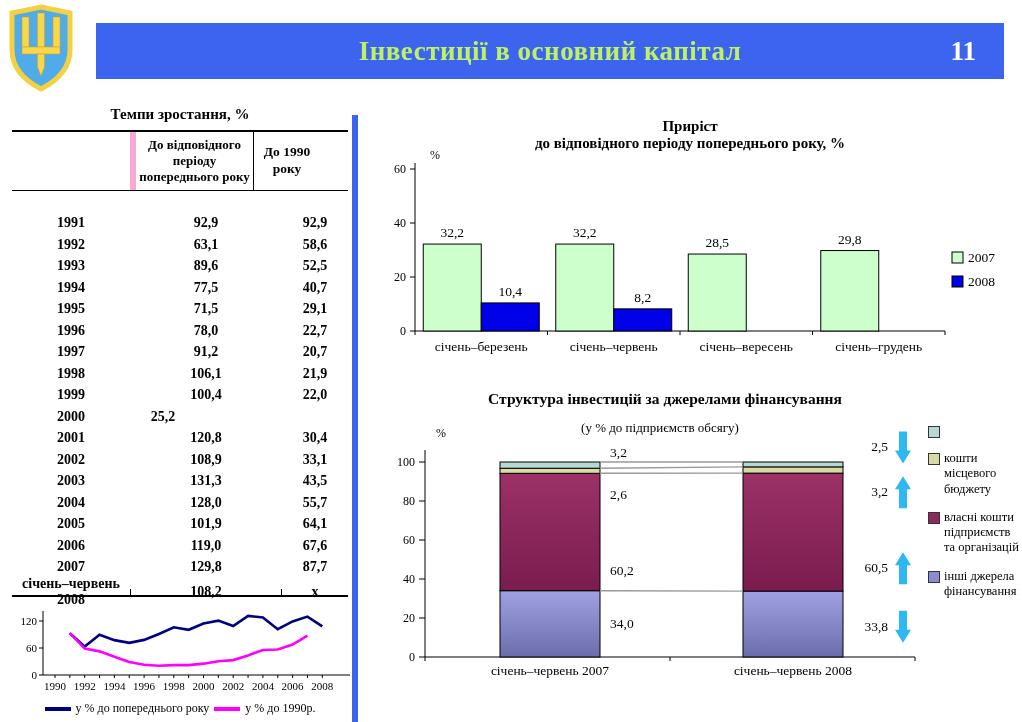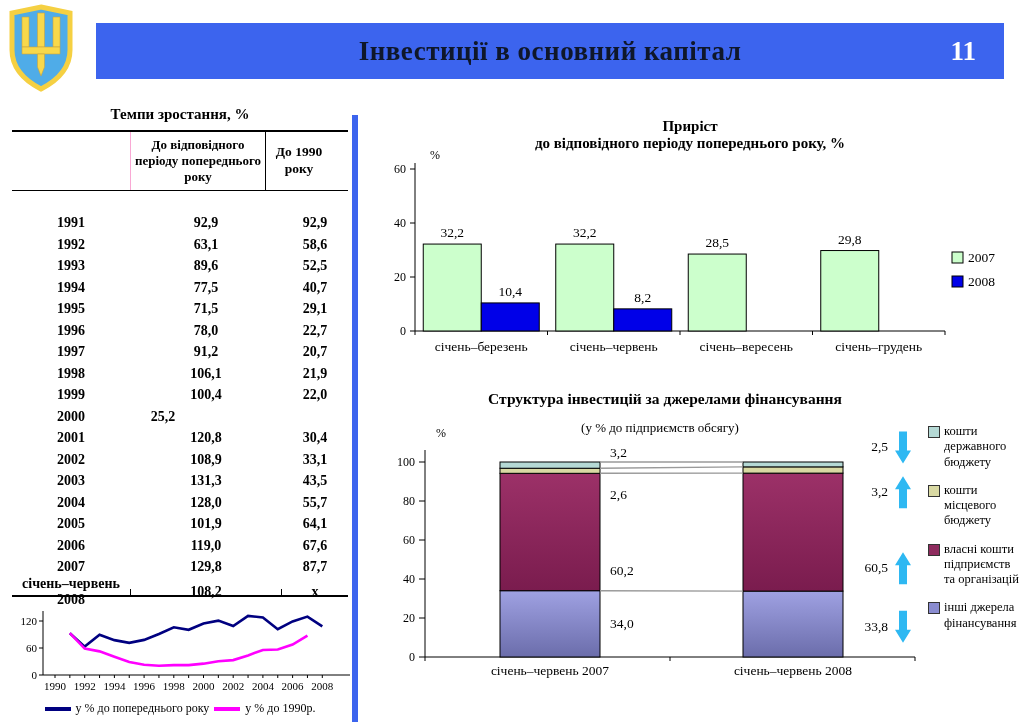--- a/index.html
+++ b/index.html
@@ -2,31 +2,31 @@
 <html><head>
 <meta charset="utf-8">
 <style>
   html,body{margin:0;padding:0;background:#fff;}
   body{width:1022px;height:722px;font-family:"Liberation Serif","DejaVu Serif",serif;color:#000;}
   .slide{position:relative;width:1022px;height:722px;overflow:hidden;background:#fff;}
   .abs{position:absolute;}
 
   
   .header{left:96px;top:23px;width:908px;height:56px;background:#3c64ee;display:flex;align-items:center;justify-content:center;}
-  .header-title{color:#0f172a;font-weight:bold;font-size:27px;letter-spacing:.5px;}
+  .header-title{color:#bef264;font-weight:bold;font-size:27px;letter-spacing:.5px;}
   .header-page{position:absolute;right:28px;top:0;height:56px;display:flex;align-items:center;color:#fff;font-weight:bold;font-size:27px;}
   .vstripe{left:352px;top:115px;width:6px;height:607px;background:#3c64ee;}
 
   
   .table-wrap{left:12px;top:106px;width:336px;}
   .table-title{text-align:center;font-weight:bold;font-size:15px;height:24px;}
   .tbl{border-top:2px solid #000;border-bottom:2px solid #000;}
   .tbl-head{display:flex;border-bottom:1px solid #000;height:58px;}
   .tbl-head .c1{width:118px;}
-  .tbl-head .c2{width:136px;border-left:1px solid #f9a8d4;border-right:1px solid #000;display:flex;align-items:center;justify-content:center;text-align:center;font-weight:bold;font-size:13px;line-height:1.25;padding:12px 2px;box-sizing:border-box;}
+  .tbl-head .c2{width:124px;border-left:6px solid #f9a8d4;border-right:1px solid #000;display:flex;align-items:center;justify-content:center;text-align:center;font-weight:bold;font-size:13px;line-height:1.25;padding:12px 2px;box-sizing:border-box;}
   .tbl-head .c3{width:66px;display:flex;align-items:center;justify-content:center;text-align:center;font-weight:bold;font-size:13.5px;line-height:1.25;}
   .trow{display:flex;height:21.5px;align-items:stretch;}
   .trow.tall{height:38px;}
   .trow .tc{display:flex;align-items:center;justify-content:center;font-weight:bold;font-size:14px;text-align:center;line-height:1.1;white-space:pre-line;margin-top:32px;}
   .trow .c1{width:118px;}
   .trow .c2{width:152px;border-left:1px solid #000;border-right:1px solid #000;box-sizing:border-box;}
   .trow .c3{width:66px;}
 
   
   .bar-title{left:380px;top:118px;width:620px;text-align:center;font-weight:bold;}
@@ -276,21 +276,20 @@
       <path d="M 543 172.275 L 551 185.275 L 547 185.275 L 547 204.275 L 539 204.275 L 539 185.275 L 535 185.275 Z" fill="#2eb8f2"></path>
       <text x="250" y="247.85" class="val">34,0</text>
       <text x="528" y="250.775" text-anchor="end" class="val">33,8</text>
       <path d="M 543 262.775 L 551 249.775 L 547 249.775 L 547 230.775 L 539 230.775 L 539 249.775 L 535 249.775 Z" fill="#2eb8f2"></path>
       <text x="190" y="295" text-anchor="middle" class="cat">січень–червень 2007</text>
       <text x="433" y="295" text-anchor="middle" class="cat">січень–червень 2008</text>
     </svg>
   <div class="abs stk-legend">
       <div class="lg-item">
         <span class="lg-sq" style="background: rgb(181, 217, 213);"></span>
-        <span>кошти державного бюджету</span>
       </div>
       <div class="lg-item">
         <span class="lg-sq" style="background: rgb(217, 217, 163);"></span>
         <span>кошти місцевого бюджету</span>
       </div>
       <div class="lg-item">
         <span class="lg-sq" style="background: rgb(142, 43, 94);"></span>
         <span>власні кошти підприємств та організацій</span>
       </div>
       <div class="lg-item">

